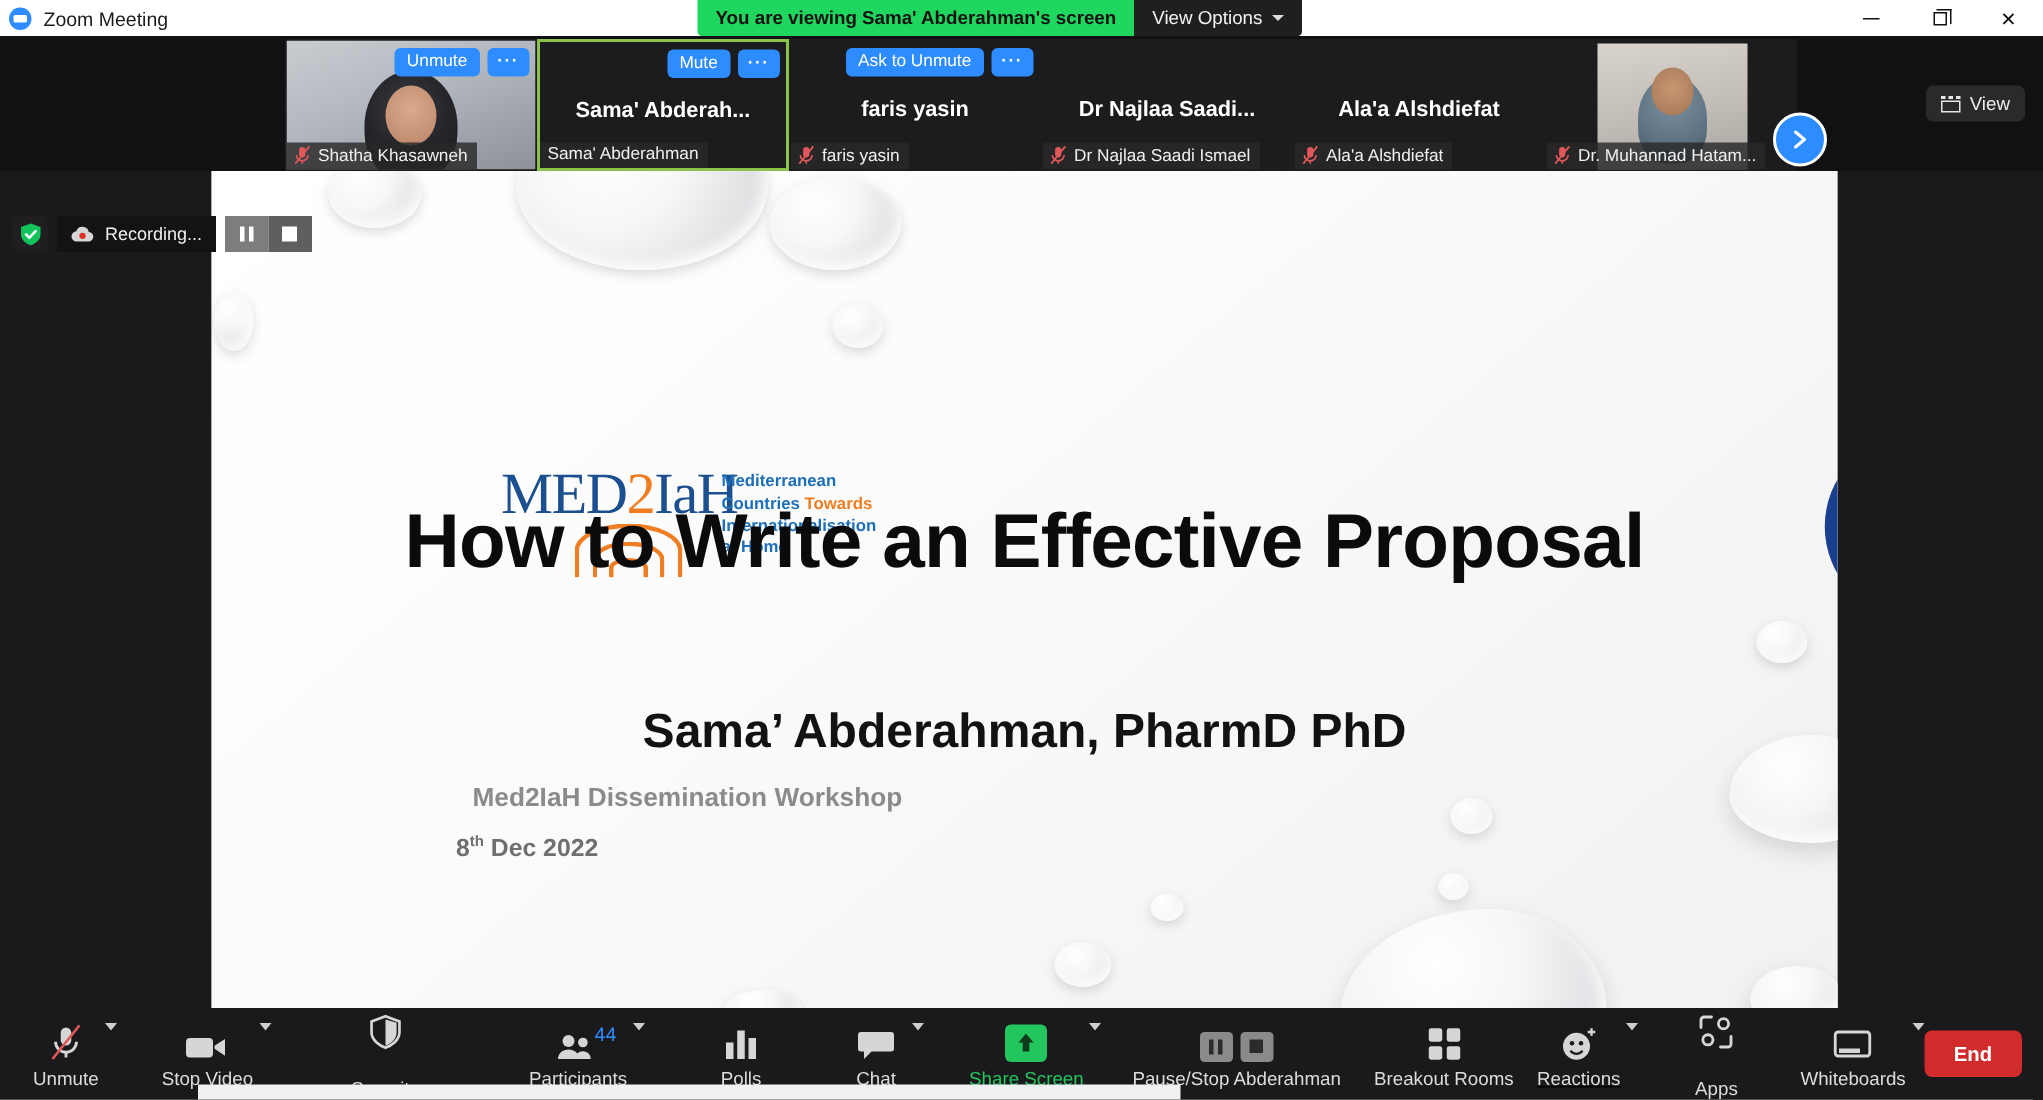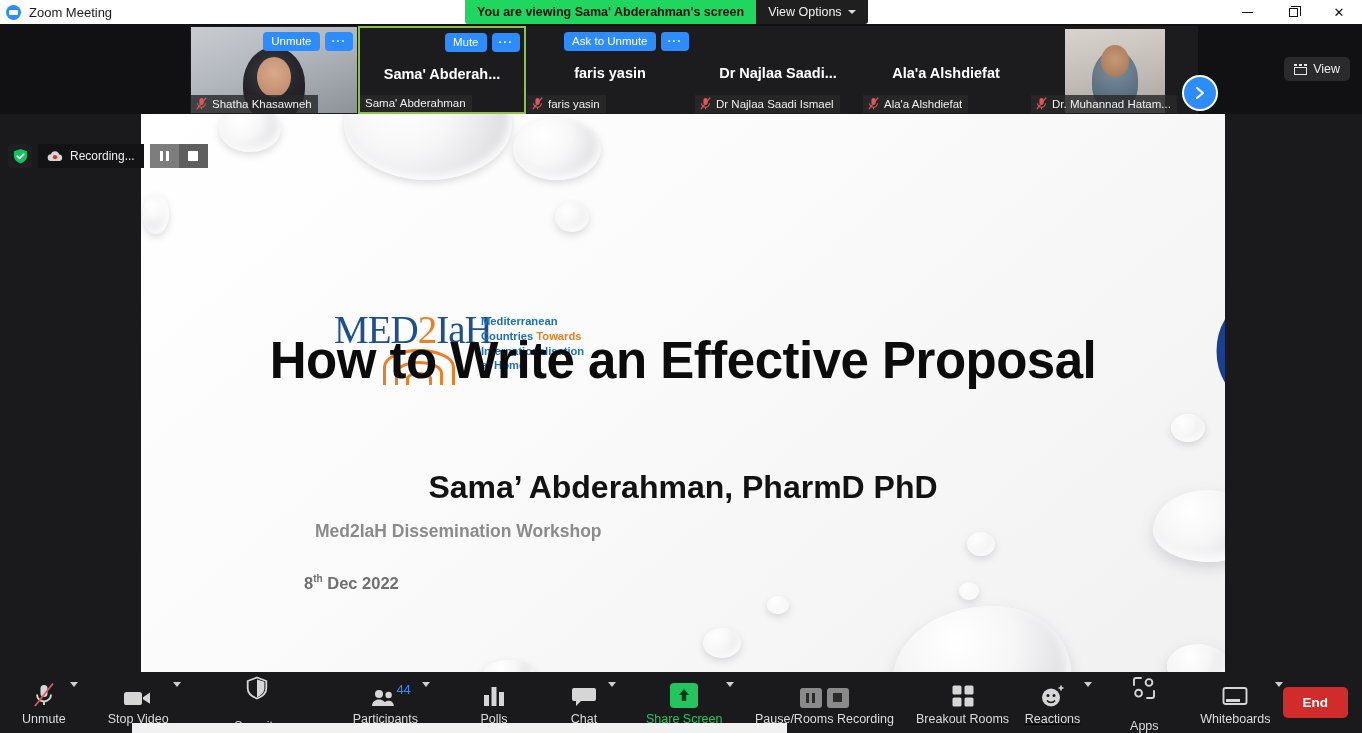--- a/index.html
+++ b/index.html
@@ -176,21 +176,21 @@
   .slide-author{
     position:absolute; left:0; right:0; top:355px; text-align:center;
     font-size:32px; font-weight:bold; color:#121212;
   }
   .slide-sub{
     position:absolute; left:163px; top:407px;
     font-size:17.5px; font-weight:bold; color:#8b8b8b;margin-left:11px;
   }
   .slide-date{
     position:absolute; left:163px; top:442px;
-    font-size:16.5px; font-weight:bold; color:#6f6f6f;margin-top:17px;
+    font-size:16.5px; font-weight:bold; color:#6f6f6f;
   }
   .slide-date sup{ font-size:10px; }
 
   
   .rec-wrap{ position:absolute; left:8px; top:144px; display:flex; align-items:center; gap:6px; z-index:25; }
   .shield-green{
     width:24px; height:24px; border-radius:4px; background:#1f1f21;
     display:flex; align-items:center; justify-content:center;
   }
   .rec-chip{
@@ -601,21 +601,21 @@
       <span class="rec-pair">
         <span class="pb">
             <i style="width:3px;height:10px;margin-right:3px;"></i>
             <i style="width:3px;height:10px;"></i>
           </span>
         <span class="pb">
             <i style="width:9px;height:9px;"></i>
           </span>
       </span>
     </div>
-    <div class="tb-label">Pause/Rooms Recording</div>
+    <div class="tb-label">Pause/Stop Abderahman</div>
   </div>
 
   <div class="tb-item" style="margin-left:30px;">
     <div class="tb-icon">
       <svg width="24" height="24" viewBox="0 0 24 24">
           <rect x="1.5" y="1.5" width="9" height="9" rx="1.6" fill="#d6d6d6"></rect>
           <rect x="13.5" y="1.5" width="9" height="9" rx="1.6" fill="#d6d6d6"></rect>
           <rect x="1.5" y="13.5" width="9" height="9" rx="1.6" fill="#d6d6d6"></rect>
           <rect x="13.5" y="13.5" width="9" height="9" rx="1.6" fill="#d6d6d6"></rect>
         </svg>

